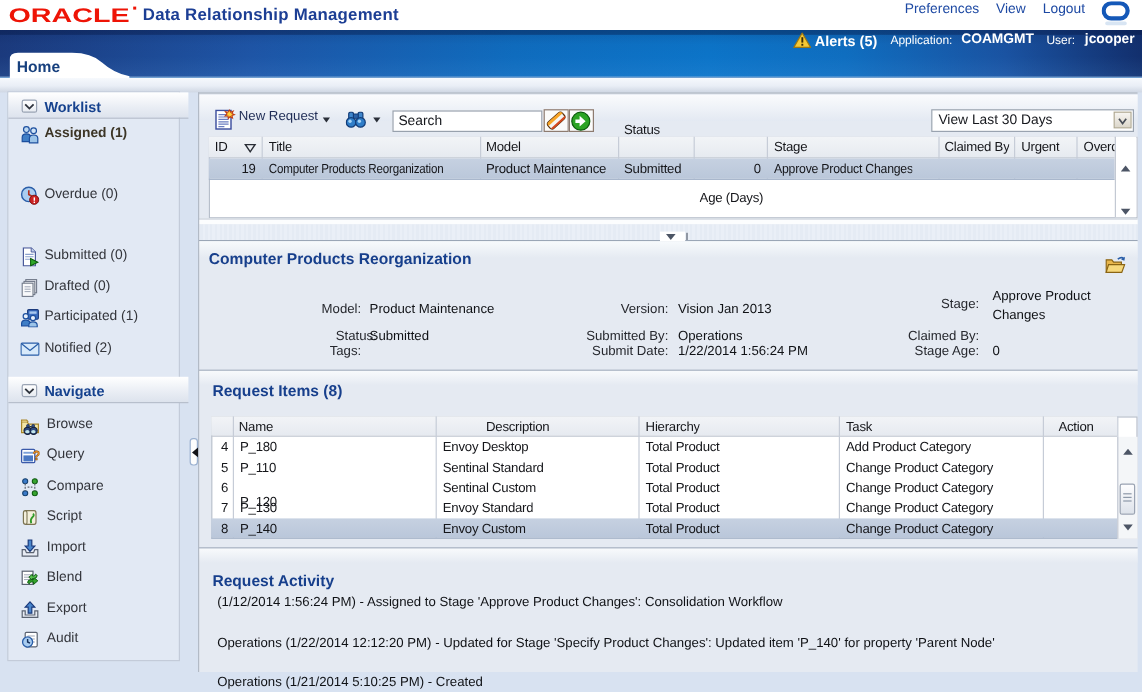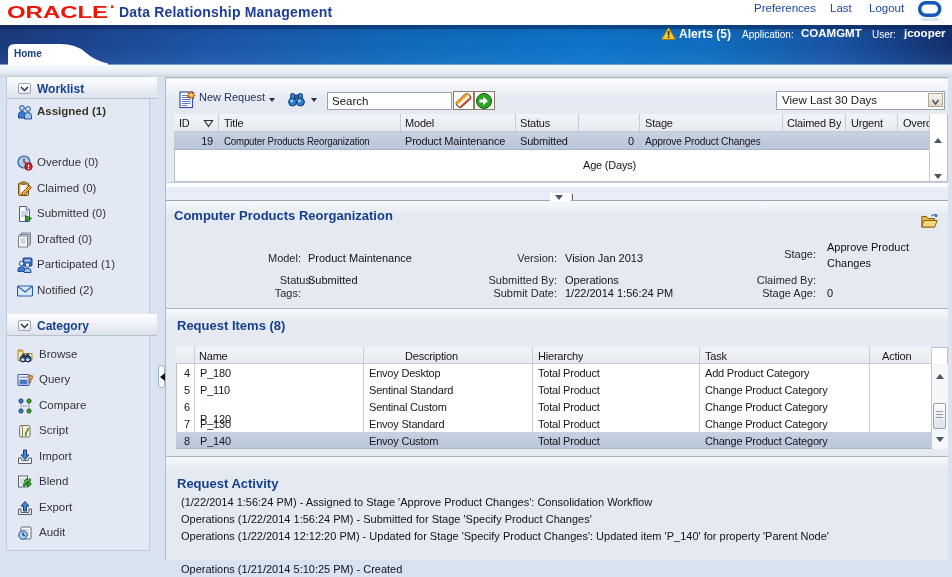--- a/index.html
+++ b/index.html
@@ -65,21 +65,21 @@
 </head>
 <body>
 
 <div class="abs" id="topband"></div>
 <svg class="abs" style="left:7px;top:0px;" width="115" height="24" viewBox="0 0 115 24">
 <text x="0" y="18" font-family="Liberation Sans" font-size="16.5" font-weight="bold" fill="#ee1406" textLength="101" lengthAdjust="spacingAndGlyphs">ORACLE</text>
 <rect x="104" y="5.5" width="2.5" height="2.5" fill="#ee1406"></rect>
 </svg>
 <div class="abs" id="apptitle">Data Relationship Management</div>
 <div class="abs toplink" style="left:754px;">Preferences</div>
-<div class="abs toplink" style="left:830px;">Last</div>
+<div class="abs toplink" style="left:830px;">View</div>
 <div class="abs toplink" style="left:869px;">Logout</div>
 <svg class="abs" style="left:918px;top:1px;" width="24" height="21" viewBox="0 0 24 21">
   <rect x="1.7" y="1.7" width="20" height="12.6" rx="6.3" ry="6.3" fill="none" stroke="#1458b8" stroke-width="3.5"></rect>
   <rect x="3" y="17" width="18" height="3" rx="1.5" fill="#b8d0ea" opacity="0.55"></rect>
 </svg>
 
 <div class="abs" id="banner">
   <div class="abs" id="bannertop"></div>
   <div class="abs" style="left:0;top:0;width:952px;height:40px;background:linear-gradient(180deg,rgba(10,26,74,0.18) 0%,rgba(10,26,74,0.02) 30%,rgba(255,255,255,0) 55%,rgba(120,190,255,0.10) 100%);"></div>
   <svg class="abs" style="left:661px;top:2px;" width="15" height="13" viewBox="0 0 15 13">
@@ -88,21 +88,21 @@
     <rect x="6.8" y="9.5" width="1.6" height="1.6" fill="#3a2c05"></rect>
   </svg>
   <div class="abs bannertxt" style="left:679px;top:1.5px;font-weight:bold;font-size:12px;">Alerts (5)</div>
   <div class="abs bannertxt" style="left:742px;top:3.5px;font-size:10px;">Application:</div>
   <div class="abs bannertxt" style="left:801px;top:2px;font-weight:bold;font-size:11.5px;">COAMGMT</div>
   <div class="abs bannertxt" style="left:872px;top:3.5px;font-size:10px;">User:</div>
   <div class="abs bannertxt" style="left:904px;top:2px;font-weight:bold;font-size:11.5px;">jcooper</div>
   <svg class="abs" style="left:8px;top:18px;" width="100" height="22" viewBox="0 0 100 22">
 <path d="M0 22 L0 7 Q0 1 7 1 L52 1 Q68 1 77 9 Q87 18 100 20.5 L100 22 Z" fill="#ffffff"></path>
 </svg>
-<div class="abs" style="left:14px;top:22.5px;font-size:10px;font-weight:bold;color:#17407e;">Home</div>
+<div class="abs" style="left:14px;top:22.5px;font-size:13px;font-weight:bold;color:#17407e;">Home</div>
 </div>
 
 <div class="abs" style="left:0;top:65px;width:952px;height:12px;background:linear-gradient(#f6f9fd,#e9eef6 55%,#cfd7e3);"></div>
 
 <div class="abs" id="sidebar">
   <div class="sbheader" style="top:0px;">
       <div class="chev">
         <svg width="9" height="6" viewBox="0 0 9 6">
           <path d="M1 1 L4.5 4.5 L8 1" fill="none" stroke="#2e333c" stroke-width="1.5"></path>
         </svg>
@@ -121,29 +121,20 @@
   <div class="sbitem" style="top:73px;">
       <svg class="ic" width="16" height="16" viewBox="0 0 16 16">
         <circle cx="7" cy="7" r="6" fill="#aacdf0" stroke="#2a5ea8" stroke-width="1.2"></circle>
         <path d="M7 3.5 L7 7 L9.5 8.5" fill="none" stroke="#b03020" stroke-width="1.4"></path>
         <circle cx="11.5" cy="11.5" r="3.8" fill="#cc2222" stroke="#7a1010" stroke-width="0.8"></circle>
         <rect x="11" y="9.5" width="1.2" height="2.8" fill="#fff"></rect>
         <rect x="11" y="13" width="1.2" height="1.2" fill="#fff"></rect>
       </svg>
       <span class="txt">Overdue (0)</span>
     </div>
-  <div class="sbitem" style="top:99px;">
-      <svg class="ic" width="16" height="16" viewBox="0 0 16 16">
-        <rect x="1.5" y="2" width="10" height="12.5" rx="1" fill="#e8c86a" stroke="#6a5010" stroke-width="1"></rect>
-        <rect x="3" y="3.5" width="7" height="9.5" fill="#ffffff" stroke="#9a8040" stroke-width="0.6"></rect>
-        <rect x="4.5" y="0.8" width="4" height="2.6" rx="1" fill="#b89440" stroke="#6a5010" stroke-width="0.8"></rect>
-        <path d="M5 12 L12.5 4.5 L14.5 6.5 L7 14 L4.5 14.5 Z" fill="#f0a83c" stroke="#7a4a10" stroke-width="0.9"></path>
-      </svg>
-      <span class="txt">Claimed (0)</span>
-    </div>
   <div class="sbitem" style="top:124px;">
       <svg class="ic" width="16" height="16" viewBox="0 0 16 16">
         <path d="M2.5 0.5 L9 0.5 L12.5 4 L12.5 15.5 L2.5 15.5 Z" fill="#ffffff" stroke="#4a5a9a" stroke-width="1"></path>
         <path d="M9 0.5 L9 4 L12.5 4" fill="#c8d4ec" stroke="#4a5a9a" stroke-width="0.8"></path>
         <g stroke="#8aa0cc" stroke-width="0.9">
           <line x1="4" y1="6" x2="11" y2="6"></line>
           <line x1="4" y1="8" x2="11" y2="8"></line>
           <line x1="4" y1="10" x2="8" y2="10"></line>
         </g>
         <path d="M8.5 9.5 L14.5 12.5 L8.5 15.5 Z" fill="#2ea828" stroke="#0c5c0c" stroke-width="0.9"></path>
@@ -180,21 +171,21 @@
         <path d="M1 3.5 L8 9 L15 3.5" fill="none" stroke="#2a5ea8" stroke-width="1.1"></path>
       </svg>
       <span class="txt">Notified (2)</span>
     </div>
   <div class="sbheader" style="top:237px;">
       <div class="chev">
         <svg width="9" height="6" viewBox="0 0 9 6">
           <path d="M1 1 L4.5 4.5 L8 1" fill="none" stroke="#2e333c" stroke-width="1.5"></path>
         </svg>
       </div>
-      <div class="lbl">Category</div>
+      <div class="lbl">Navigate</div>
     </div>
   <div class="sbitem" style="top:265px;">
       <svg class="ic" width="17" height="16" viewBox="0 0 17 16">
 <path d="M1 4.5 L5.5 4.5 L7 6.5 L15 6.5 L15 13.5 L1 13.5 Z" fill="#f3e7a8" stroke="#a8862a" stroke-width="1"></path>
 <path d="M1 4.5 L1 3 L5.2 3 L6.5 4.5" fill="#ecd88a" stroke="#a8862a" stroke-width="1"></path>
 <rect x="5.2" y="6.8" width="2.2" height="2.4" rx="0.8" fill="#35538c" stroke="#1c2c50" stroke-width="0.7"></rect>
 <rect x="9.6" y="6.8" width="2.2" height="2.4" rx="0.8" fill="#35538c" stroke="#1c2c50" stroke-width="0.7"></rect>
 <circle cx="6" cy="12" r="3" fill="#2c4a80" stroke="#141f38" stroke-width="0.9"></circle>
 <circle cx="11" cy="12" r="3" fill="#2c4a80" stroke="#141f38" stroke-width="0.9"></circle>
 <path d="M7.5 8.5 L9.5 8.5" stroke="#1c2c50" stroke-width="1.2"></path>
@@ -330,21 +321,21 @@
           </svg></div>
     </div>
   </div>
 
   <div class="grid" style="left:9px;top:36px;width:774px;height:68px;"></div>
   <div class="abs" id="t1" style="left:0;top:0;">
   <div class="ghead" style="left:9px;top:36px;width:755px;height:18px;"></div>
   <div class="gcell" style="left:14px;top:39px;">ID</div>
   <div class="gcell" style="left:59px;top:39px;">Title</div>
   <div class="gcell" style="left:240px;top:39px;">Model</div>
-  <div class="gcell" style="left:355px;top:39px;">Status</div>
+  <div class="gcell" style="left:355px;top:25px;">Status</div>
   <div class="gcell" style="left:418px;top:39px;margin-top:42px;">Age (Days)</div>
   <div class="gcell" style="left:480px;top:39px;">Stage</div>
   <div class="gcell" style="left:622px;top:39px;">Claimed By</div>
   <div class="gcell" style="left:686px;top:39px;">Urgent</div>
   <div class="gcell" style="left:738px;top:39px;">Overd</div>
   <svg class="abs" style="left:38px;top:41px;" width="11" height="9" viewBox="0 0 11 9">
         <path d="M1.5 1.5 L9.5 1.5 L5.5 7.5 Z" fill="none" stroke="#2a2e36" stroke-width="1.2"></path>
       </svg>
   <div class="vline" style="left:53px;top:36px;height:36px;"></div>
   <div class="vline" style="left:235px;top:36px;height:36px;"></div>
@@ -447,17 +438,16 @@
   <div class="abs tri-up" style="left:771px;top:296px;"></div>
   <div class="abs" style="left:768px;top:325px;width:13px;height:26px;background:linear-gradient(#fdfdfe,#dde2ea);border:1px solid #9aa3b2;border-radius:2px;"></div>
   <div class="abs" style="left:771px;top:333px;width:7px;height:1px;background:#8e99a9;"></div>
   <div class="abs" style="left:771px;top:336px;width:7px;height:1px;background:#8e99a9;"></div>
   <div class="abs" style="left:771px;top:339px;width:7px;height:1px;background:#8e99a9;"></div>
   <div class="abs tri-dn" style="left:771px;top:359px;"></div>
   </div>
 
   <div class="divband" style="top:378px;"></div>
   <div class="abs sectitle" style="left:12px;top:398px;">Request Activity</div>
-  <div class="abs actline" style="top:418px;">(1/22/2014 1:56:24 PM) - Assigned to Stage 'Approve Product Changes': Consolidation Workflow</div>
-  <div class="abs actline" style="top:435px;">Operations (1/22/2014 1:56:24 PM) - Submitted for Stage 'Specify Product Changes'</div>
+  <div class="abs actline" style="top:418px;">(1/12/2014 1:56:24 PM) - Assigned to Stage 'Approve Product Changes': Consolidation Workflow</div>
   <div class="abs actline" style="top:452px;">Operations (1/22/2014 12:12:20 PM) - Updated for Stage 'Specify Product Changes': Updated item 'P_140' for property 'Parent Node'</div>
   <div class="abs actline" style="top:468px;margin-top:17px;">Operations (1/21/2014 5:10:25 PM) - Created</div>
 </div>
 
 </body></html>

